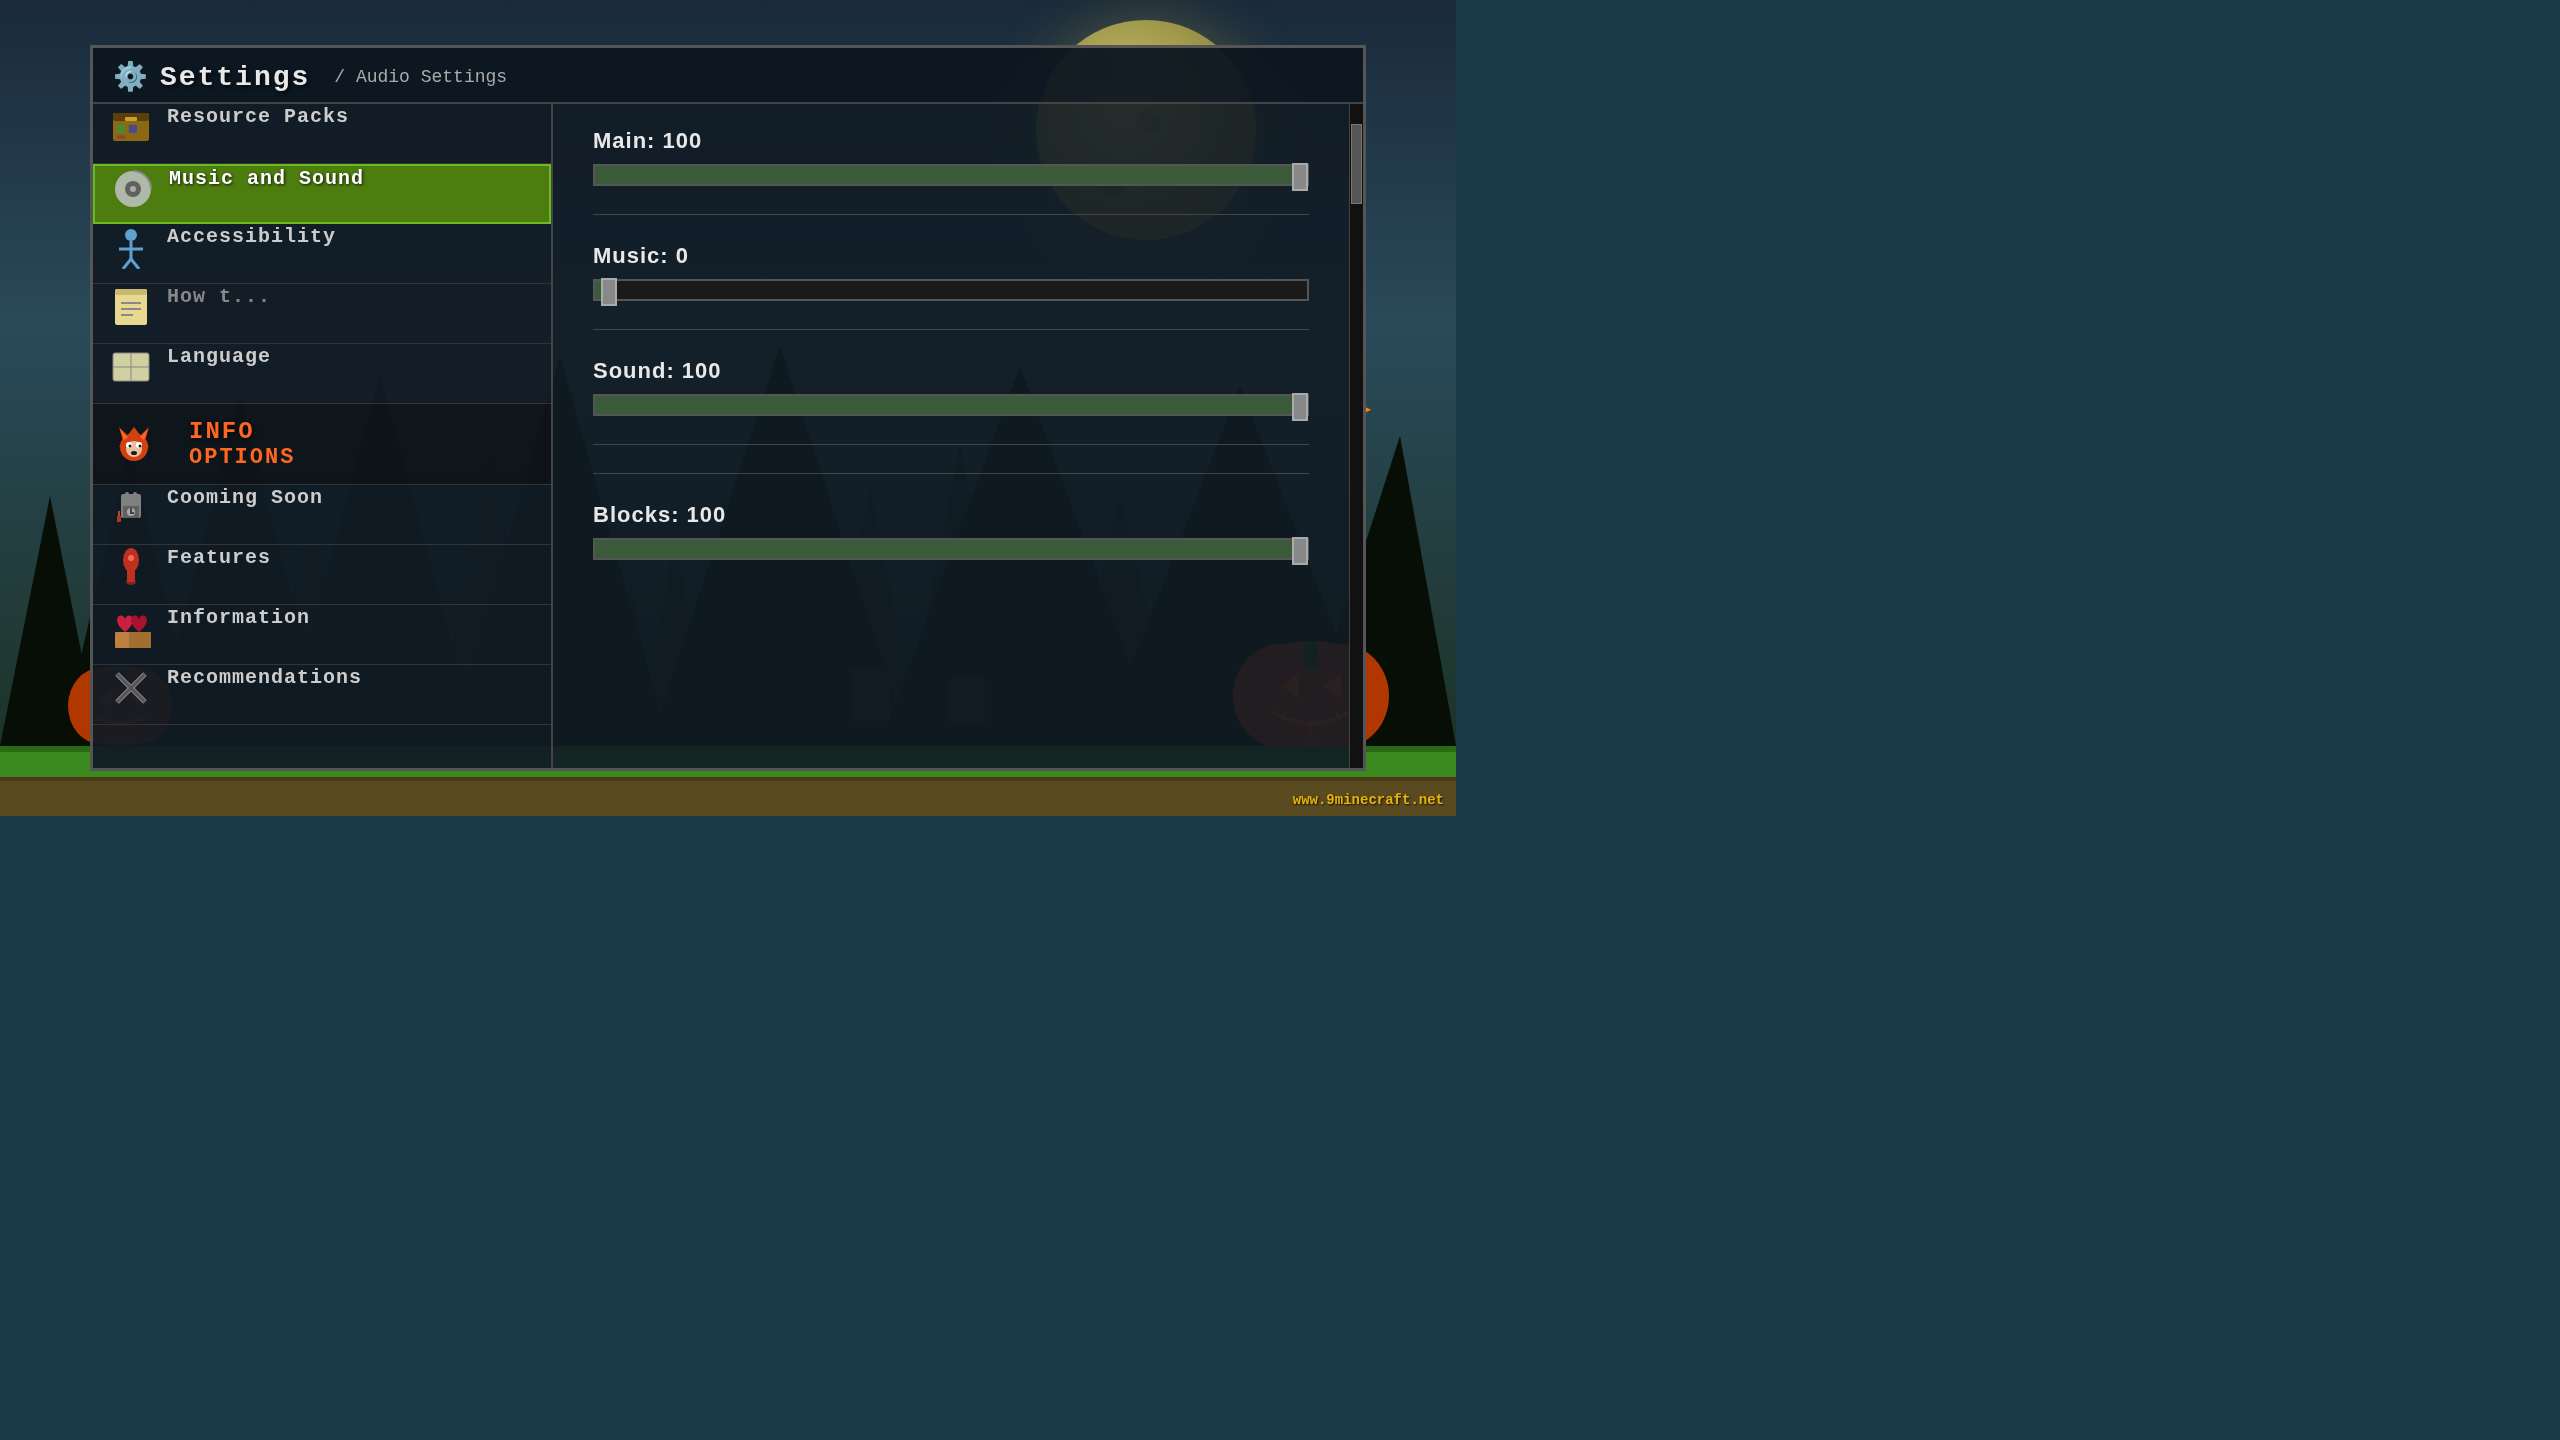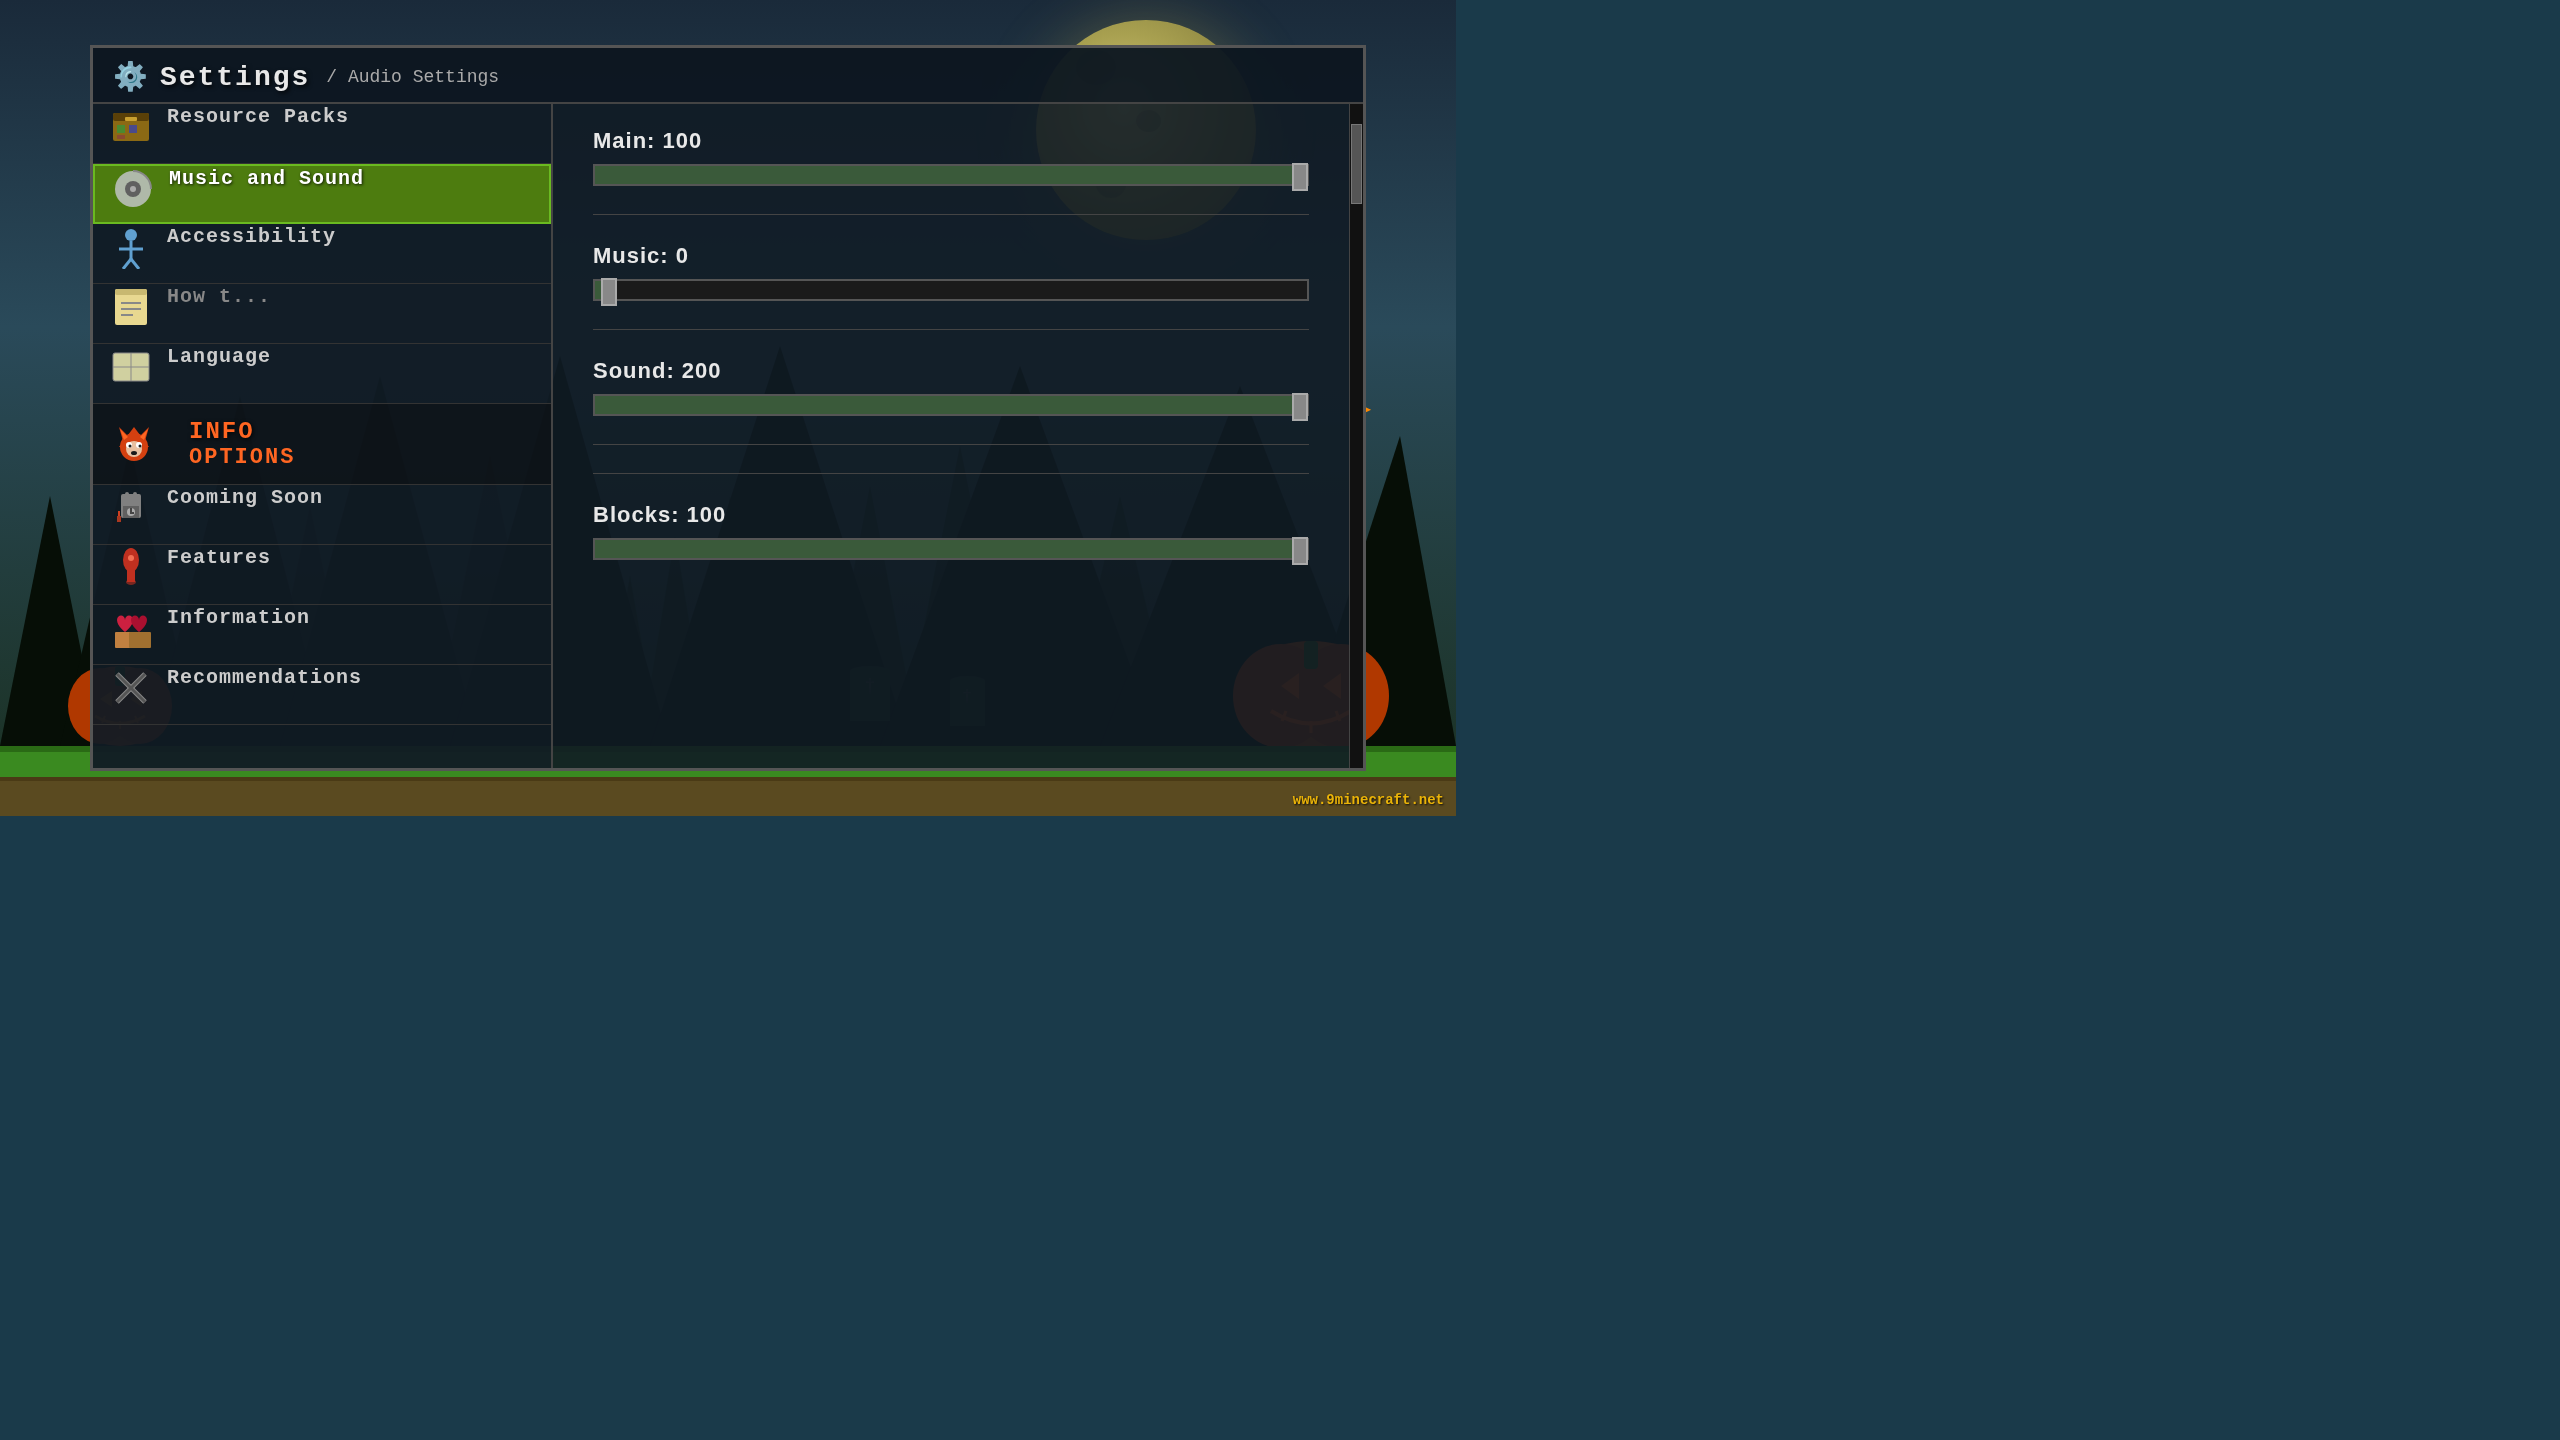--- a/index.html
+++ b/index.html
@@ -105,21 +105,21 @@
       font-weight: bold;
       color: #e8e8e8;
       text-shadow: 2px 2px 4px rgba(0,0,0,0.8);
       letter-spacing: 2px;
       font-family: 'Courier New', monospace;
     }
 
     .dialog-subtitle {
       font-size: 18px;
       color: #aaa;
-      margin-left: 4px;
+      margin-left: 12px;
       font-family: 'Courier New', monospace;
     }
 
     .dialog-body {
       display: flex;
       flex: 1;
       overflow: hidden;
     }
 
     
@@ -578,21 +578,21 @@
         <div class="slider-label">Music: 0</div>
         <div class="slider-track">
           <div class="slider-fill" style="width:2%;"></div>
           <div class="slider-thumb" style="left:2%;"></div>
         </div>
       </div>
 
       <div class="slider-divider"></div>
 
       <div class="slider-group">
-        <div class="slider-label">Sound: 200</div>
+        <div class="slider-label">Sound: 100</div>
         <div class="slider-track">
           <div class="slider-fill" style="width:99%;"></div>
           <div class="slider-thumb" style="left:99%;"></div>
         </div>
       </div>
 
       <div class="slider-divider"></div>
 
 
       <div class="slider-divider"></div>

